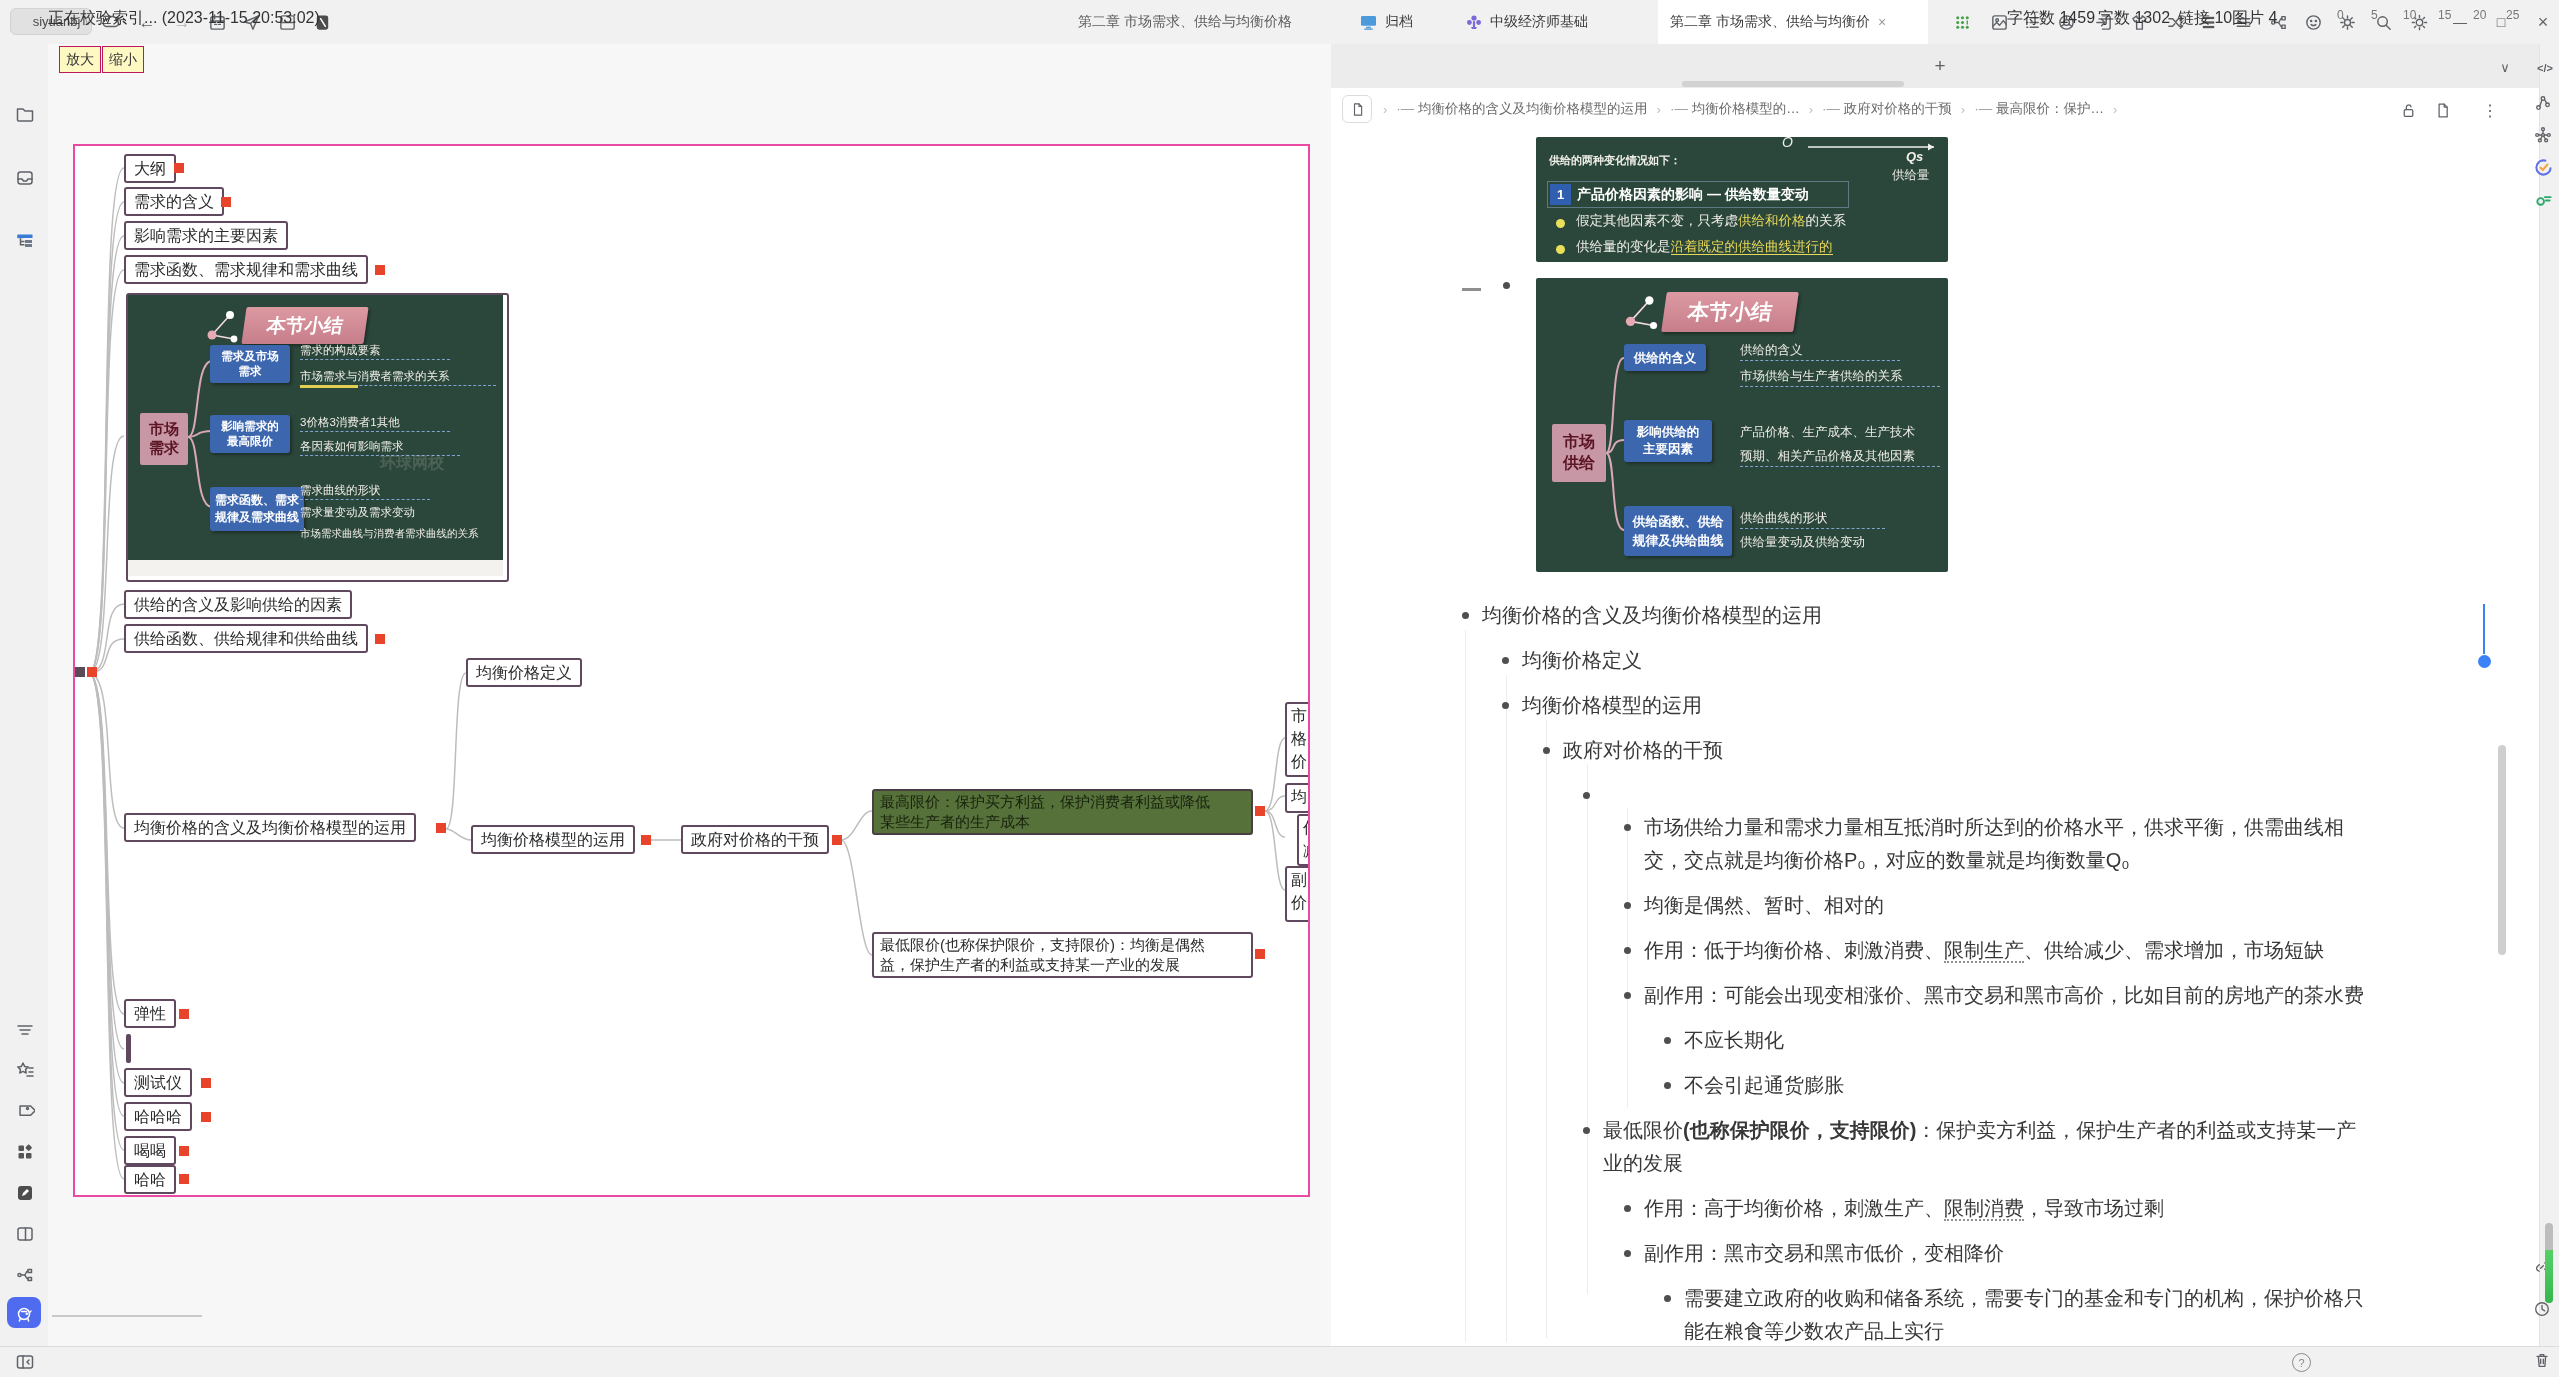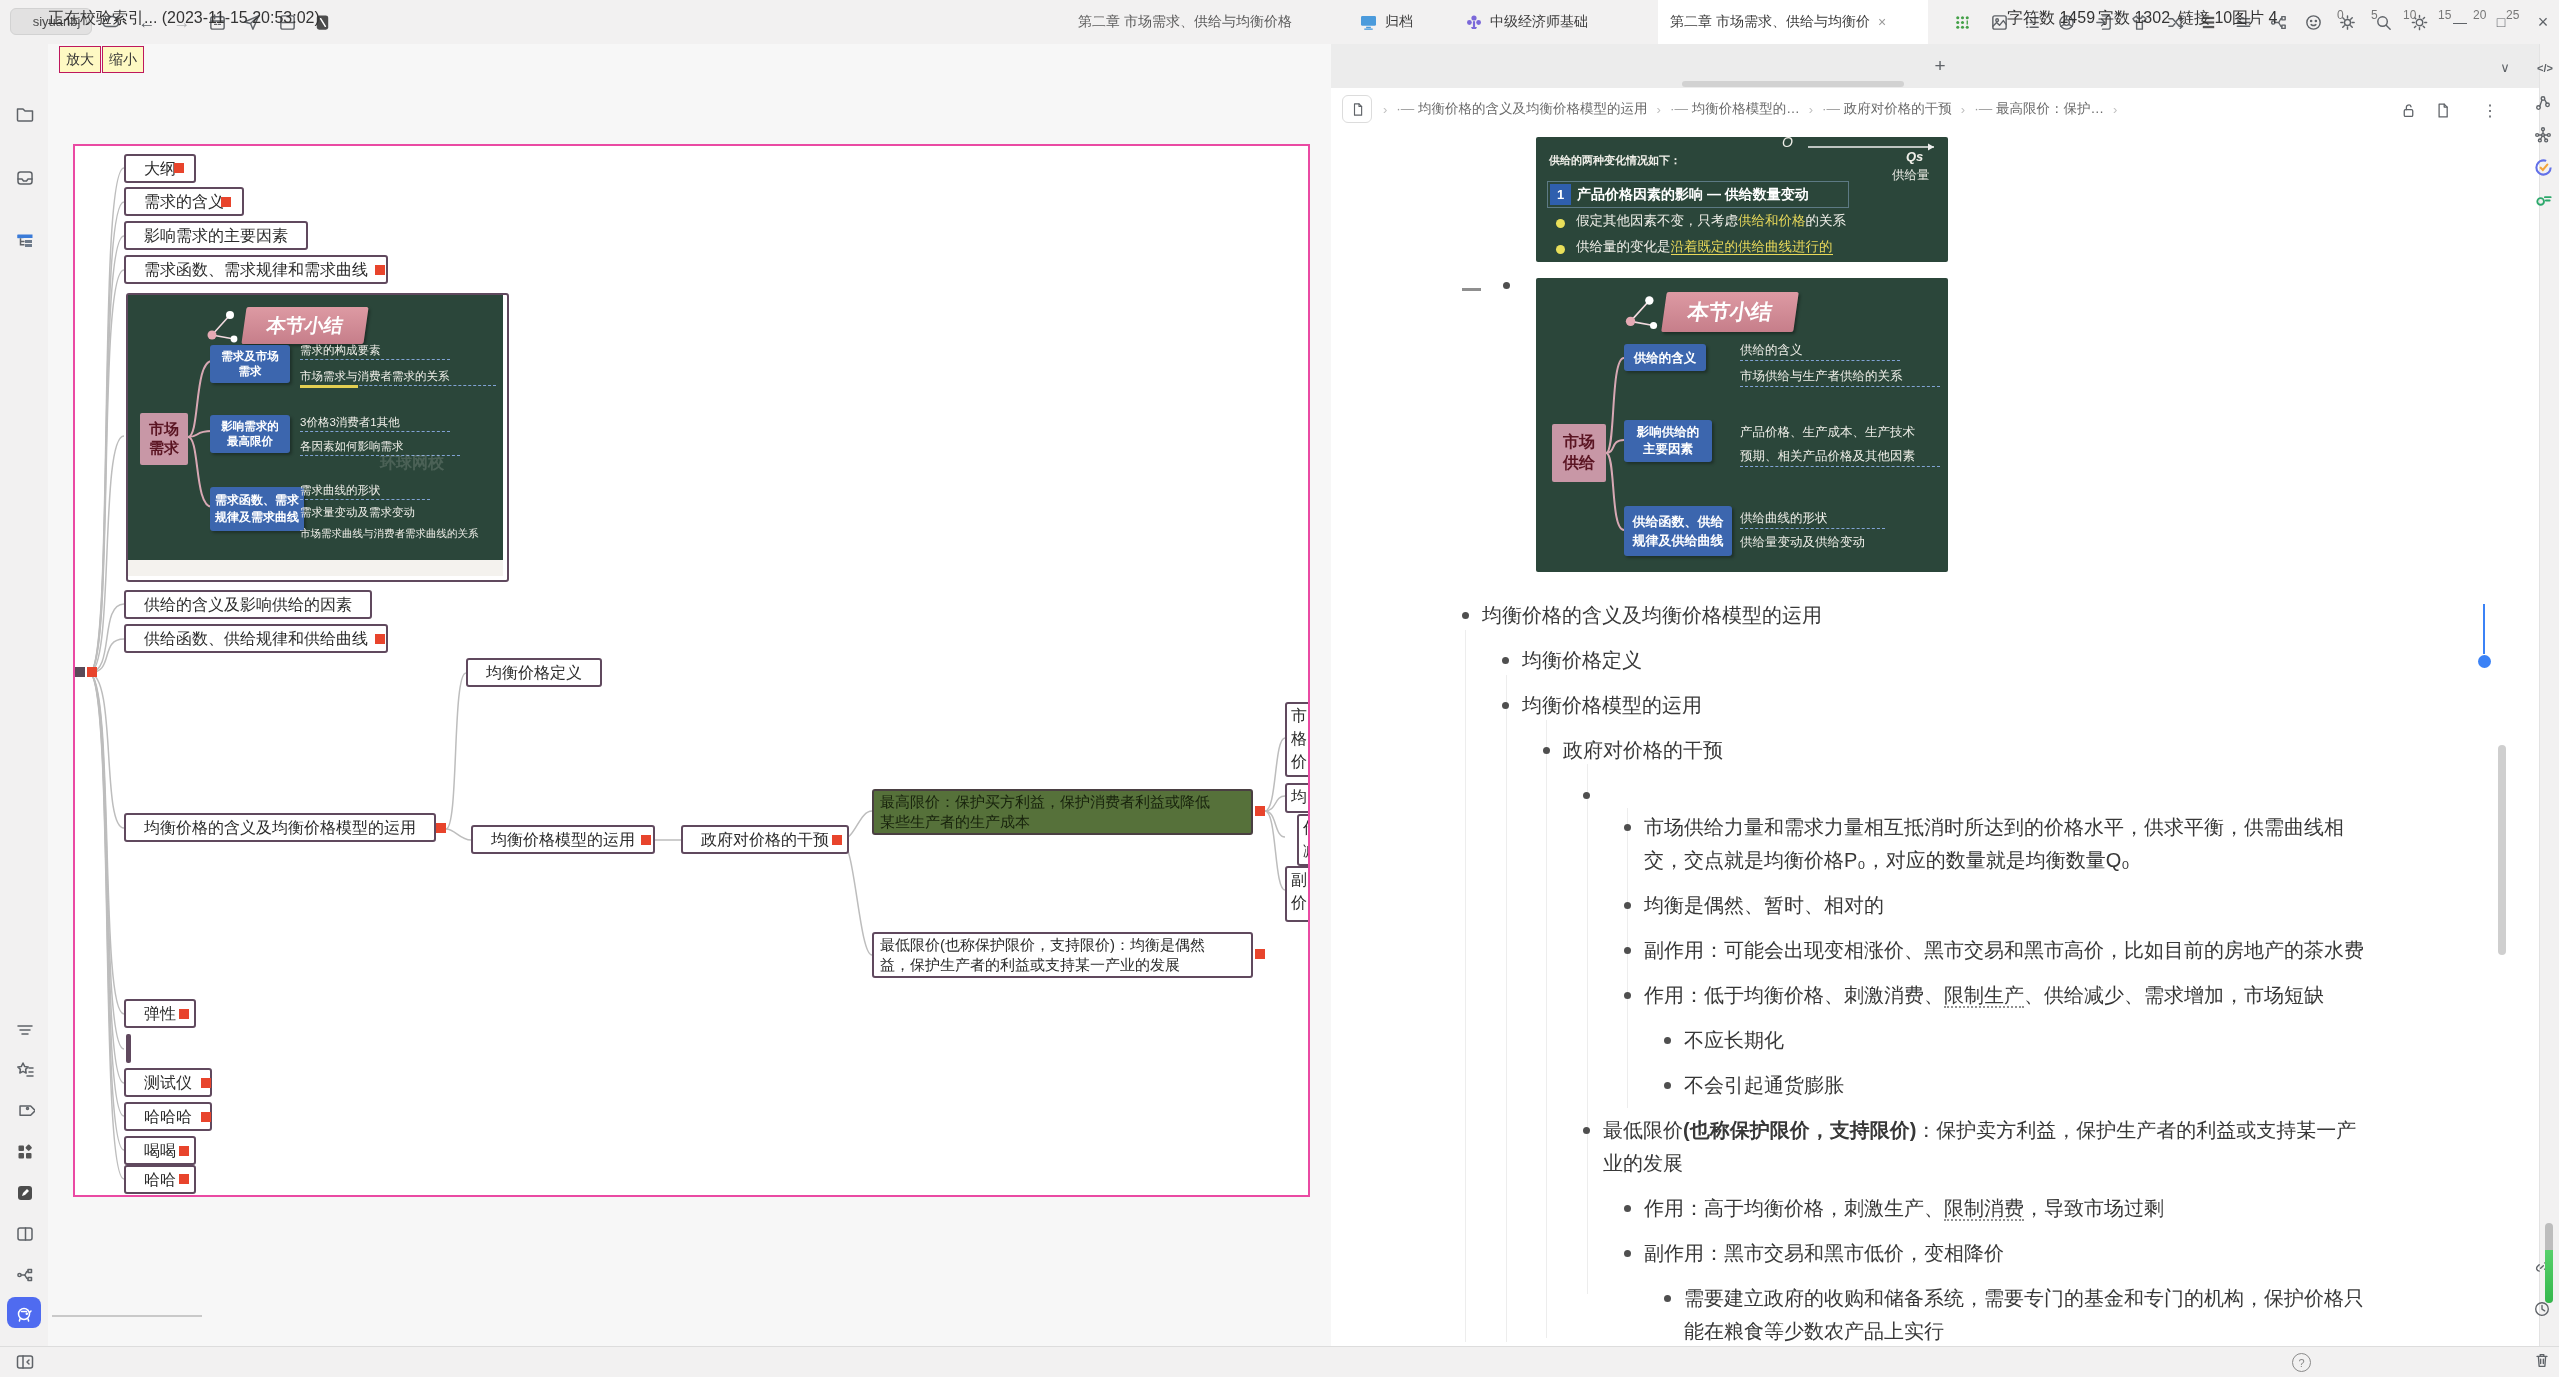--- a/index.html
+++ b/index.html
@@ -14,21 +14,21 @@
   .tbi{width:26px;height:26px;top:9px;display:flex;align-items:center;justify-content:center;border-radius:5px}
   .wintitle{top:13px;left:1010px;width:350px;text-align:center;font-size:14px;color:#5c5c5c;white-space:nowrap}
   
   .ldock{left:0;top:44px;width:48px;height:1302px;background:#f2f1f1;border-right:1px solid #e3e3e3}
   .rdock{left:2539px;top:44px;width:20px;height:1302px;background:#f2f1f1;border-left:1px solid #e3e3e3}
   .dicon{left:14px;width:22px;height:22px;display:flex;align-items:center;justify-content:center}
   
   .mmpanel{left:48px;top:44px;width:1283px;height:1302px;background:#f7f7f7;border-right:1px solid #dcdcdc}
   .zbtn{top:46px;height:25px;background:#fef9c3;border:1px solid #be185d;font-size:14px;color:#333;display:flex;align-items:center;justify-content:center;padding:0 6px}
   .mmcanvas{left:73px;top:144px;width:1233px;height:1049px;background:#fff;border:2px solid #ea4aa3;overflow:hidden}
-  .mmn{position:absolute;border:2px solid #60495e;border-radius:3px;background:#fff;font-size:16px;line-height:25px;padding:0 18px;white-space:nowrap;color:#2b2b2b}
+  .mmn{position:absolute;border:2px solid #60495e;border-radius:3px;background:#fff;font-size:16px;line-height:25px;padding:0 8px;white-space:nowrap;color:#2b2b2b}
   .rsq{position:absolute;width:10px;height:10px;background:#e8442c}
   .clipn{position:absolute;border:2px solid #60495e;border-radius:3px;background:#fff;width:24px;padding:0 4px;font-size:16px;line-height:23px;overflow:hidden;word-break:break-all;color:#2b2b2b}
   
   .board{position:absolute;background:#2b463a;overflow:hidden}
   .banner{position:absolute;background:linear-gradient(#dd9aa3,#c67e8a);color:#fff;font-weight:bold;transform:skewX(-8deg);display:flex;align-items:center;justify-content:center;border-radius:2px;box-shadow:2px 2px 3px rgba(0,0,0,.35)}
   .rootbox{position:absolute;background:#c897a6;color:#5a1422;font-weight:bold;text-align:center;border-radius:2px;display:flex;flex-direction:column;justify-content:center}
   .bb{position:absolute;background:#3c66ae;color:#fff;border-radius:3px;text-align:center;font-weight:bold;display:flex;flex-direction:column;justify-content:center;box-shadow:2px 2px 3px rgba(0,0,0,.3)}
   .bt{position:absolute;color:#f0efe9;white-space:nowrap}
   .bd{position:absolute;border-bottom:1px dashed rgba(145,180,240,.85)}
   .ybul{position:absolute;width:9px;height:9px;border-radius:50%;background:#e9df5a}
@@ -602,25 +602,25 @@
       <div class="oli" style="margin-left:162px">
           <span class="blt"></span>
           <div><span>市场供给力量和需求力量相互抵消时所达到的价格水平，供求平衡，供需曲线相</span><br><span>交，交点就是均衡价格P₀，对应的数量就是均衡数量Q₀</span></div>
         </div>
       <div class="oli" style="margin-left:162px">
           <span class="blt"></span>
           <div>均衡是偶然、暂时、相对的</div>
         </div>
       <div class="oli" style="margin-left:162px">
           <span class="blt"></span>
+          <div><span>作用：低于均衡价格、刺激消费、</span><span class="du">限制生产</span><span>、供给减少、需求增加，市场短缺</span></div>
+        </div>
+      <div class="oli" style="margin-left:162px">
+          <span class="blt"></span>
           <div>副作用：可能会出现变相涨价、黑市交易和黑市高价，比如目前的房地产的茶水费</div>
-        </div>
-      <div class="oli" style="margin-left:162px">
-          <span class="blt"></span>
-          <div><span>作用：低于均衡价格、刺激消费、</span><span class="du">限制生产</span><span>、供给减少、需求增加，市场短缺</span></div>
         </div>
       <div class="oli" style="margin-left:202px">
           <span class="blt"></span>
           <div>不应长期化</div>
         </div>
       <div class="oli" style="margin-left:202px">
           <span class="blt"></span>
           <div>不会引起通货膨胀</div>
         </div>
       <div class="oli" style="margin-left:121px">

